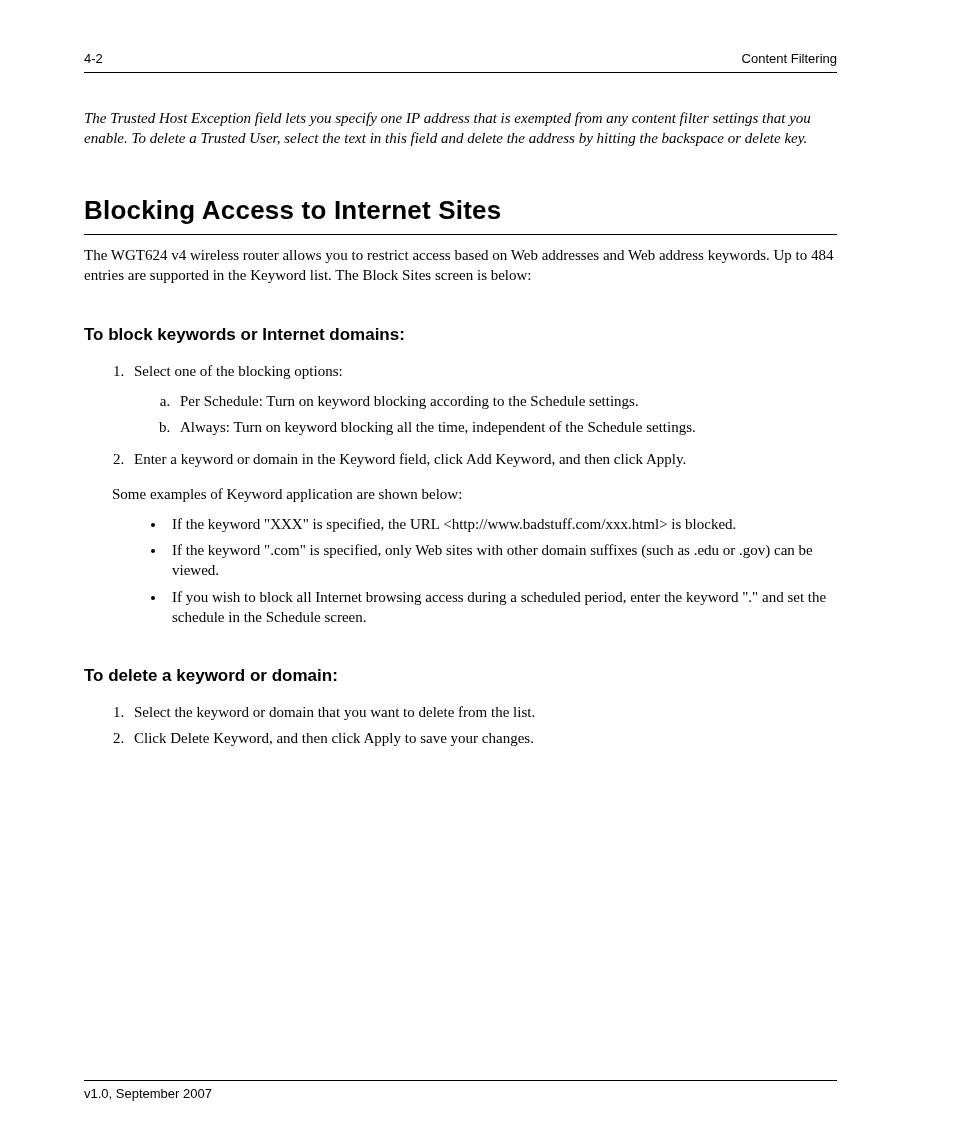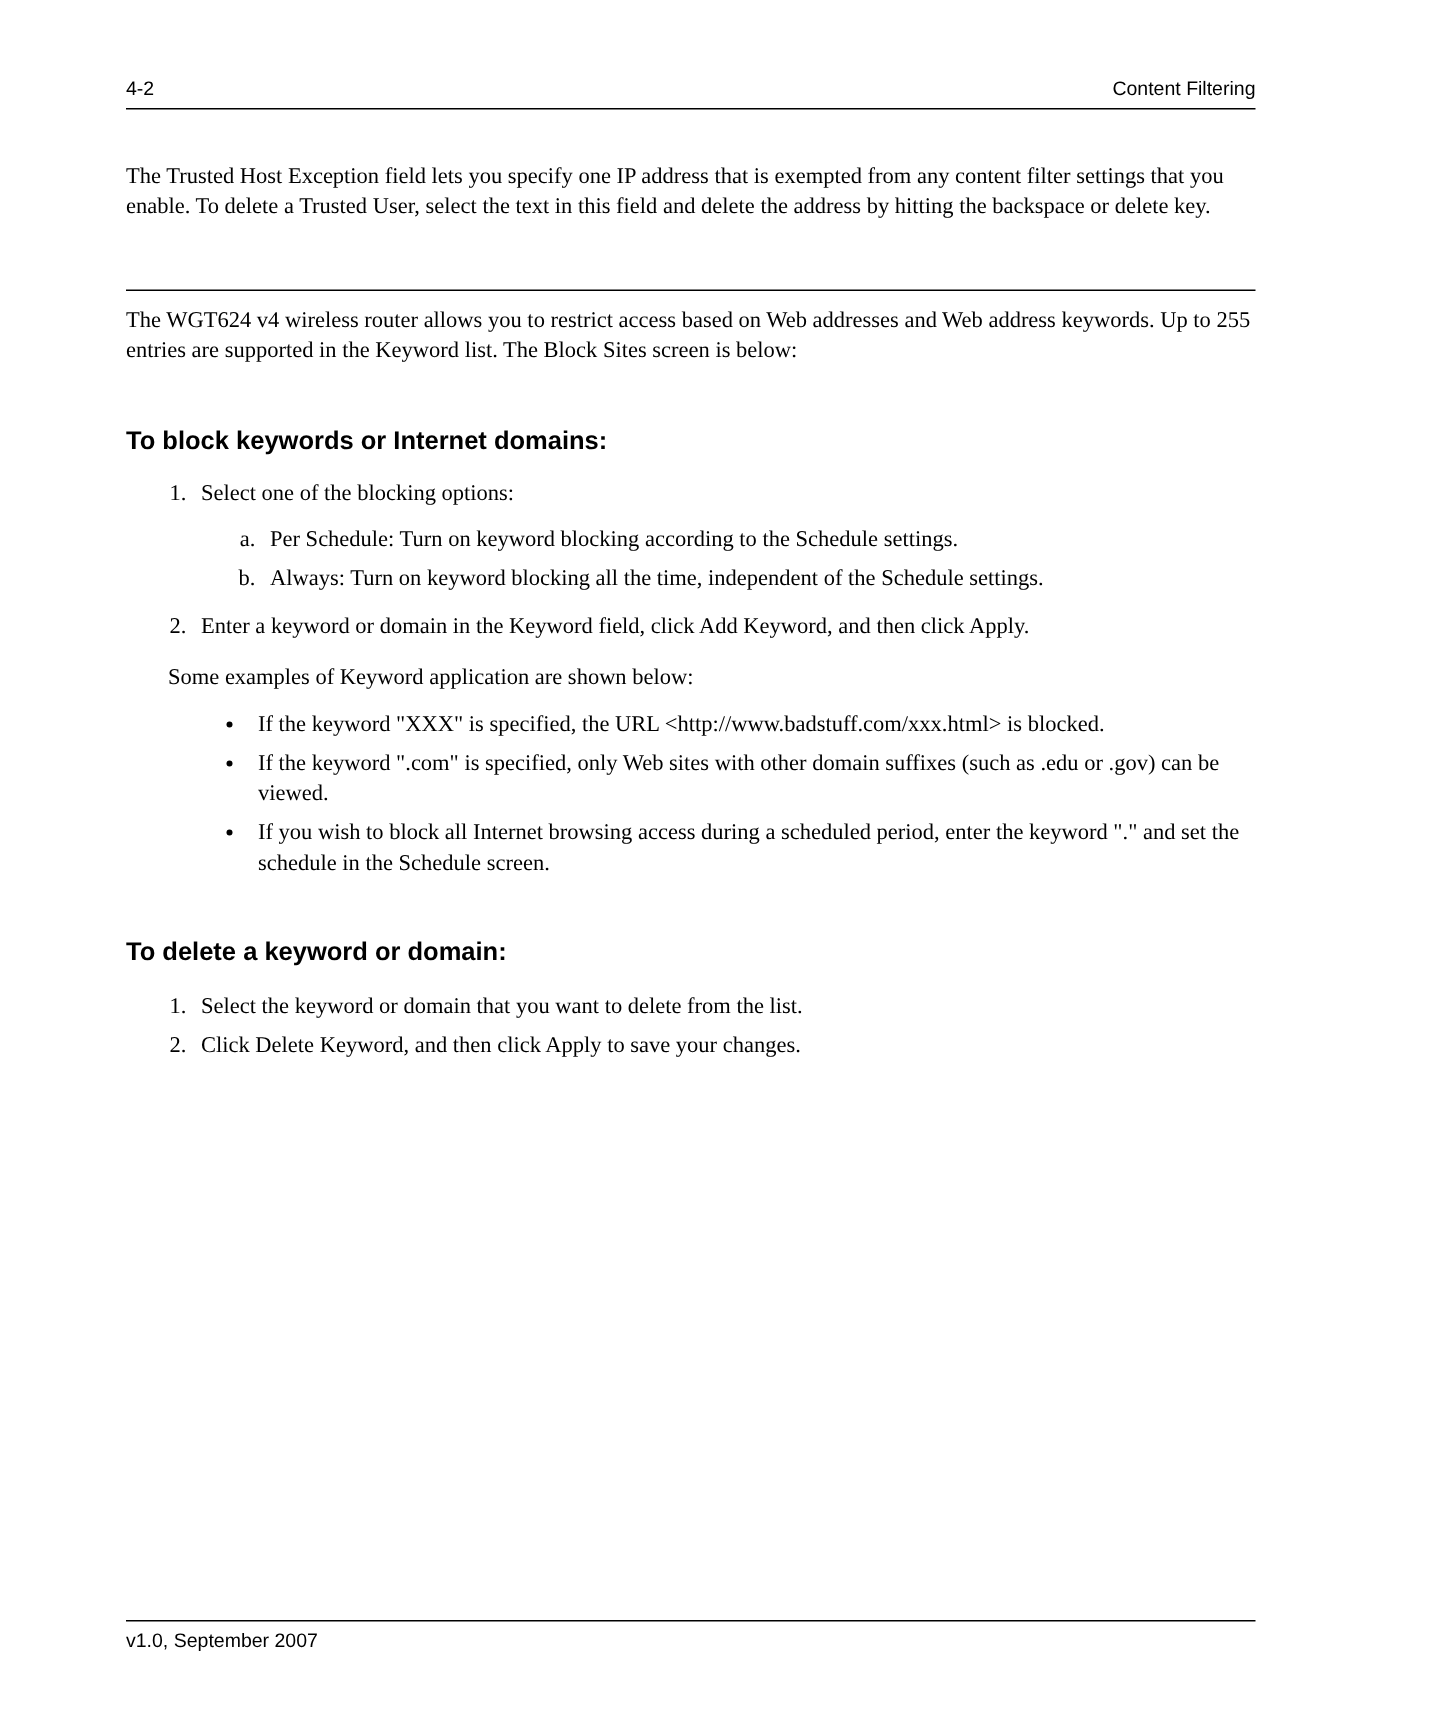--- a/index.html
+++ b/index.html
@@ -30,20 +30,21 @@
     padding-bottom: 4px;
   }
   .rule {
     border: 0;
     border-top: 1.5px solid #000;
     margin: 0;
   }
   .intro {
     margin-top: 35px;
     margin-bottom: 45px;
+    font-style: italic;
   }
   h1.section-title {
     font-family: Arial, Helvetica, sans-serif;
     font-weight: bold;
     font-size: 26px;
     margin: 0 0 6px 0;
     letter-spacing: 0.2px;
   }
   h2.subsection {
     font-family: Arial, Helvetica, sans-serif;
@@ -133,23 +134,24 @@
 <div class="page">
 
   <div class="running-header">
     <span>4-2</span>
     <span>Content Filtering</span>
   </div>
   <hr class="rule">
 
   <p class="intro">The Trusted Host Exception field lets you specify one IP address that is exempted from any content filter settings that you enable. To delete a Trusted User, select the text in this field and delete the address by hitting the backspace or delete key.</p>
 
+  <h1 class="section-title">Blocking Access to Internet Sites</h1>
   <hr class="rule">
 
-  <p>The WGT624 v4 wireless router allows you to restrict access based on Web addresses and Web address keywords. Up to 255 entries are supported in the Keyword list. The Block Sites screen is below:</p>
+  <p>The WGT624 v4 wireless router allows you to restrict access based on Web addresses and Web address keywords. Up to 484 entries are supported in the Keyword list. The Block Sites screen is below:</p>
 
   <h2 class="subsection">To block keywords or Internet domains:</h2>
 
   <ol class="numbered">
     <li>
       <span>Select one of the blocking options:</span>
       <ol class="lettered">
         <li>Per Schedule: Turn on keyword blocking according to the Schedule settings.</li>
         <li>Always: Turn on keyword blocking all the time, independent of the Schedule settings.</li>
       </ol>

